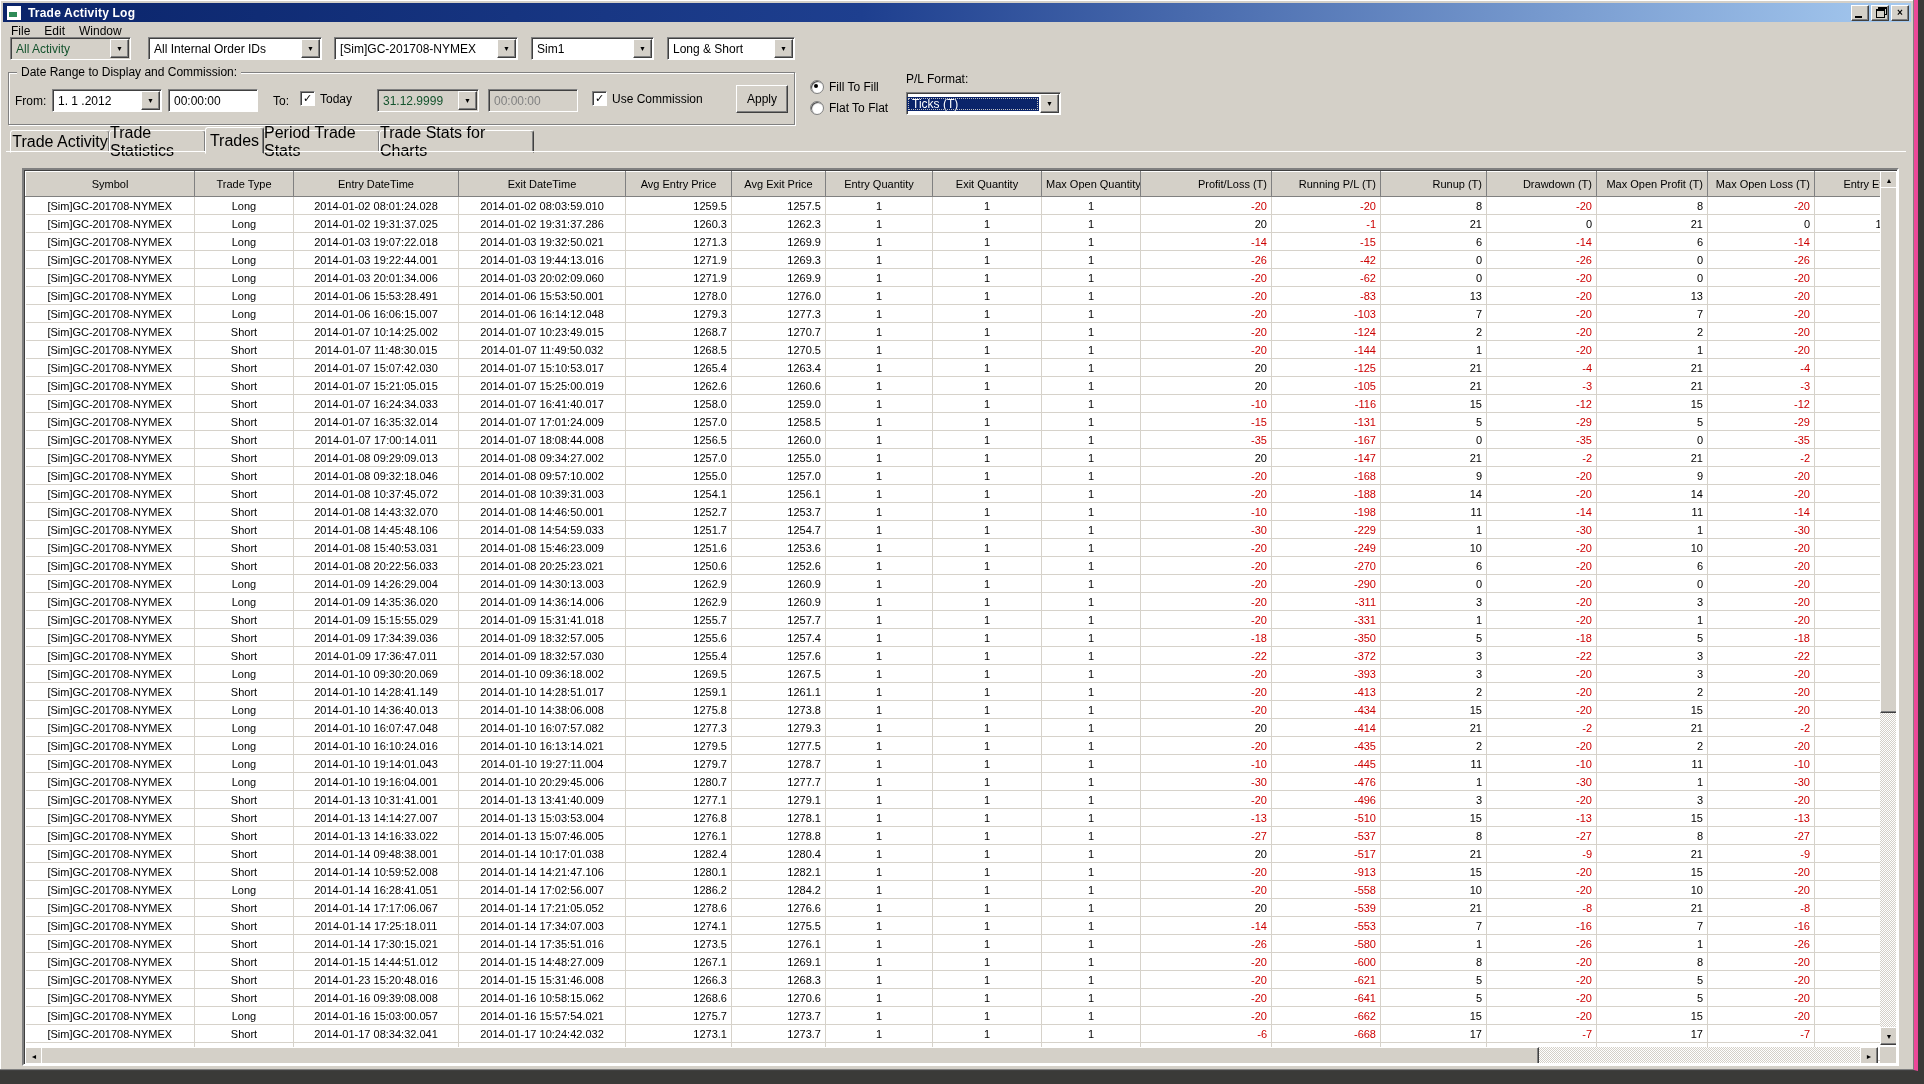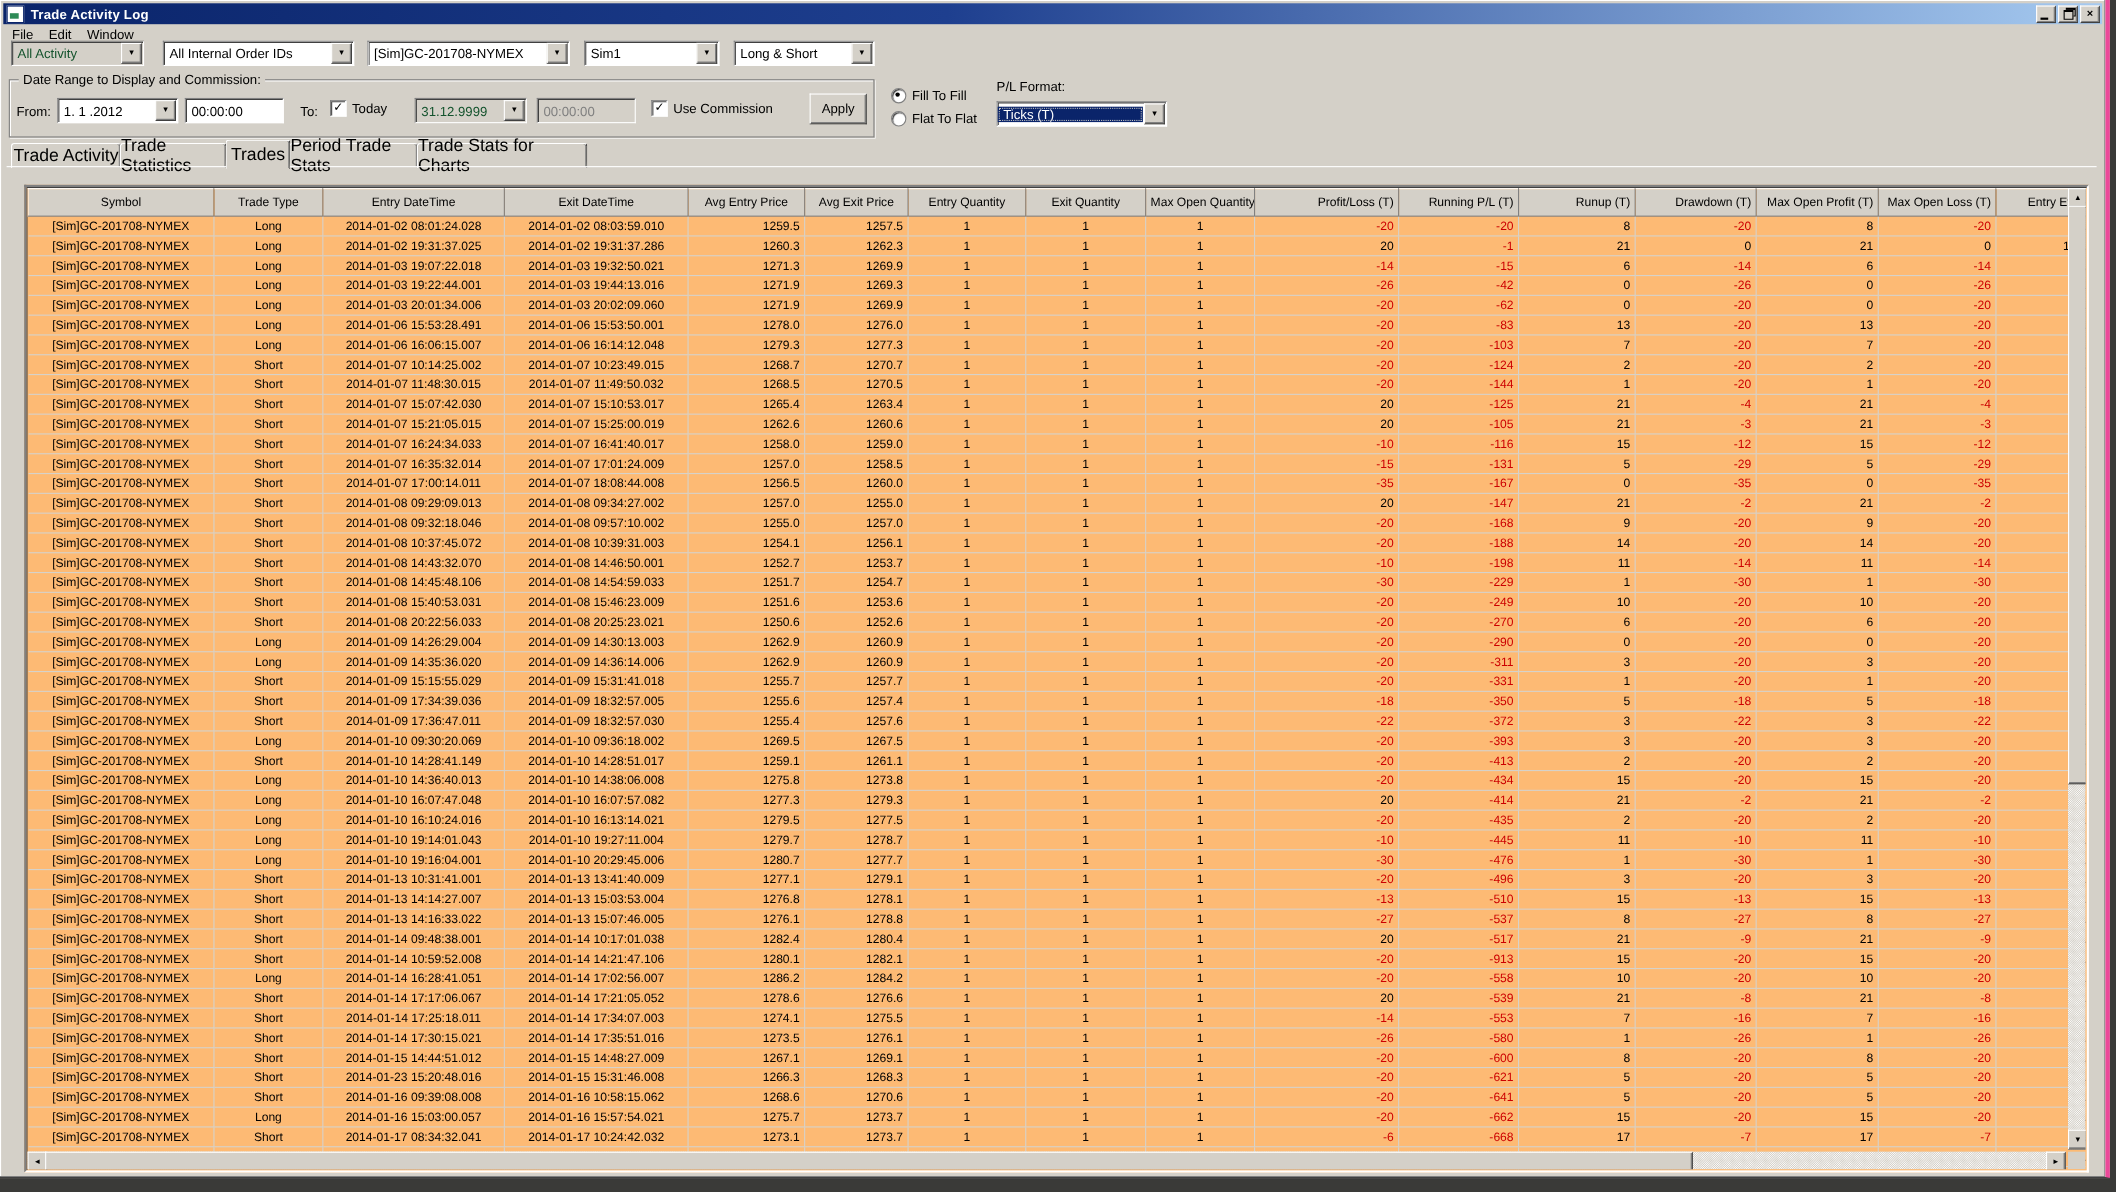--- a/index.html
+++ b/index.html
@@ -56,21 +56,21 @@
   .pushbtn{position:absolute;background:#d4d0c8;border:1px solid;border-color:#fff #404040 #404040 #fff;
            box-shadow:inset -1px -1px 0 #808080;display:flex;align-items:center;justify-content:center;font-size:12px;}
   
   .tabbar{position:absolute;left:0;top:127px;height:25px;width:100%;}
   .tab{position:absolute;top:3px;height:21px;background:#d4d0c8;border:1px solid;
        border-color:#fff #404040 #d4d0c8 #fff;border-radius:3px 3px 0 0;
        display:flex;align-items:center;justify-content:center;font-size:16px;box-shadow:inset -1px 0 0 #808080;}
   .tab.active{top:0;height:25px;z-index:2;border-bottom:1px solid #d4d0c8;}
   .tabline{position:absolute;left:6px;right:8px;top:151px;height:1px;background:#fff;}
   
-  .grid{position:absolute;left:22px;top:168px;width:1873px;height:894px;background:#fdba74;
+  .grid{position:absolute;left:22px;top:168px;width:1873px;height:894px;background:#ffffff;
         border:2px solid;border-color:#808080 #fff #fff #808080;box-shadow:inset 1px 1px 0 #404040;}
   .grid-inner{position:absolute;left:1px;top:1px;right:1px;bottom:1px;overflow:hidden;}
   table.trades{border-collapse:collapse;table-layout:fixed;width:1853px;}
   table.trades th{height:24px;background:#d4d0c8;border:1px solid;border-color:#fff #808080 #808080 #fff;
         font-weight:normal;font-size:11px;padding:0 4px;overflow:hidden;white-space:nowrap;}
   table.trades td{height:17px;border-right:1px solid #d6d2ca;border-bottom:1px solid #d6d2ca;
         padding:0 4px;overflow:hidden;white-space:nowrap;font-size:11px;}
   .a-c{text-align:center;} .a-r{text-align:right;}
   td.red{color:#cc0000;}
   

